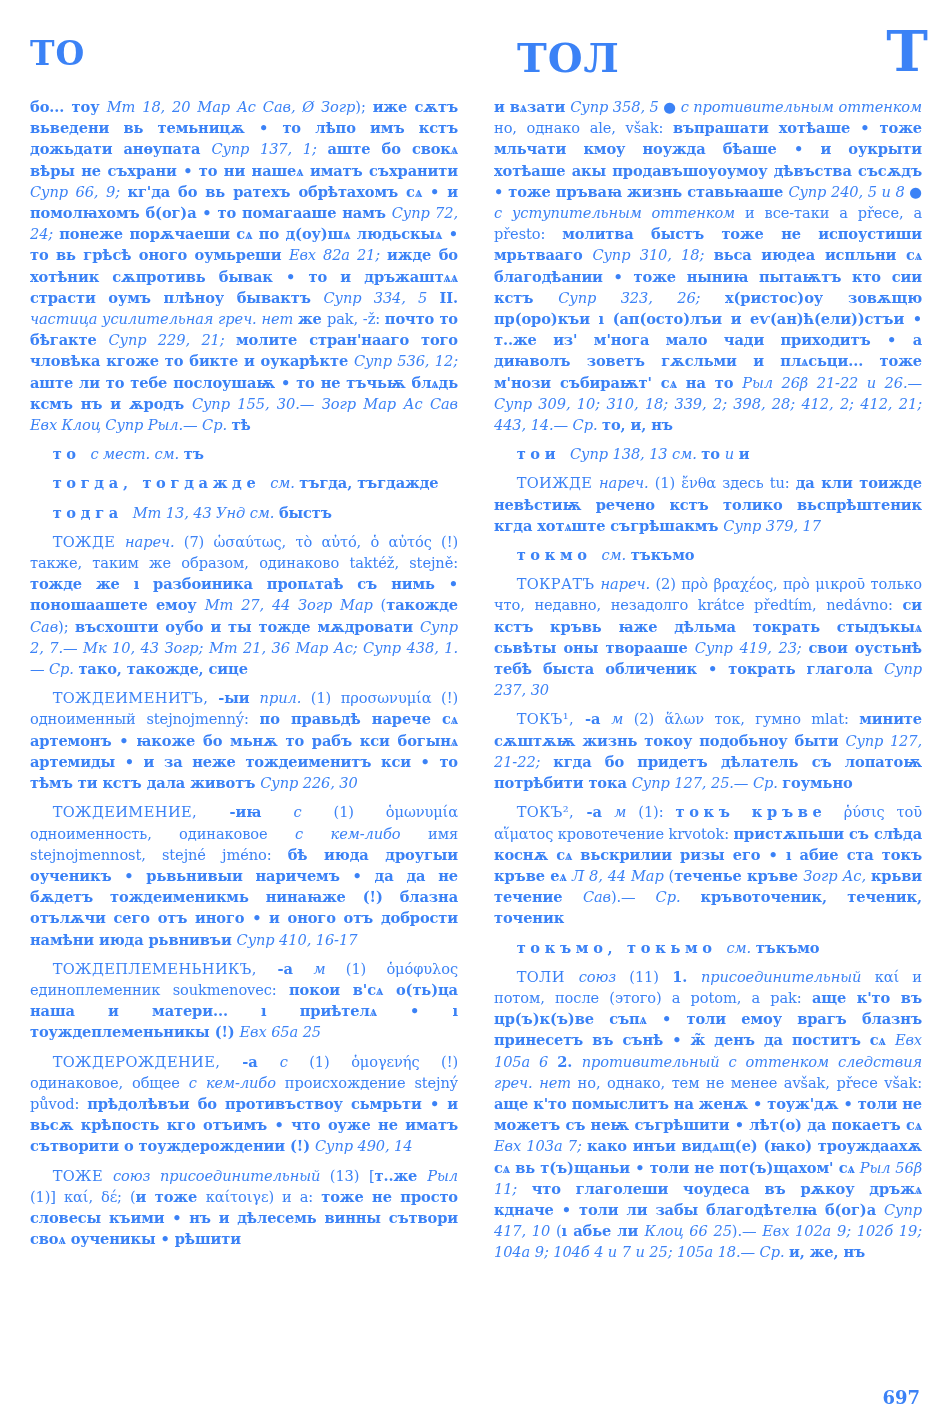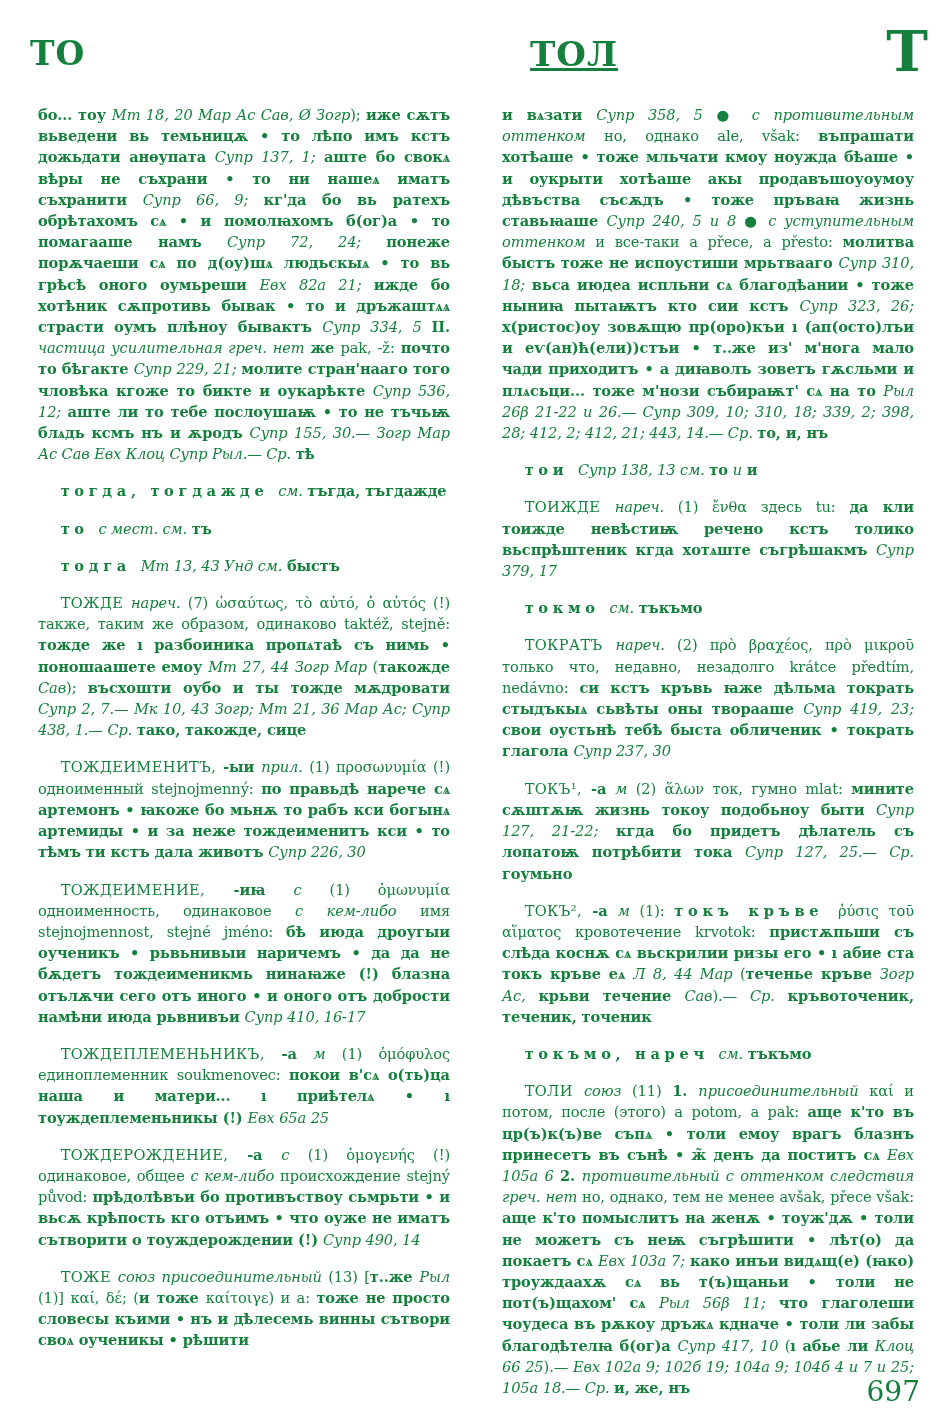--- a/index.html
+++ b/index.html
@@ -1,69 +1,69 @@
 <!DOCTYPE html>
 <html><head>
 <meta charset="utf-8">
 <style>
   html,body{margin:0;padding:0;background:#e8e8e4;}
   .page{
     width:950px;height:1422px;position:relative;margin:0 auto;
-    background:#ffffff;color:#15803d;overflow:hidden;
+    background:#ffffff;color:#3b82f6;overflow:hidden;
     font-family:"DejaVu Serif", serif;
   }
   .page-header{position:absolute;top:28px;left:30px;right:22px;height:56px;}
   .hdr-left{position:absolute;left:0;top:6px;font-weight:bold;font-size:33px;letter-spacing:1px;font-family:"DejaVu Serif",serif;}
-  .hdr-center{position:absolute;left:500px;top:6px;font-weight:bold;font-size:34px;letter-spacing:1px;text-decoration:underline;}
+  .hdr-center{position:absolute;left:487px;top:6px;font-weight:bold;font-size:40px;letter-spacing:1px;}
   .hdr-right{position:absolute;right:0;top:-10px;font-weight:bold;font-size:56px;}
   .columns{position:absolute;top:88px;left:22px;width:908px;display:flex;gap:20px;}
   .col{width:444px;font-size:14.6px;line-height:21.2px;text-align:justify;letter-spacing:-0.1px;}
-  .para{margin:16px;}
+  .para{margin:8px;}
   .para.indent{text-indent:1.55em;}
   .run-h{font-weight:normal;letter-spacing:0.4px;}
   .run-ocs{font-weight:bold;}
   .run-i{font-style:italic;}
   .run-r{font-style:normal;}
   .run-b{font-weight:bold;}
   .run-sp{font-weight:bold;letter-spacing:0.32em;}
   .page-footer{position:absolute;right:30px;bottom:14px;}
-  .page-num{font-weight:normal;font-size:28px;}
+  .page-num{font-weight:bold;font-size:18px;}
 </style>
 </head>
 <body>
 
 <div class="page">
   <header class="page-header">
     <span class="hdr-left">ТО</span>
     <span class="hdr-center">ТОЛ</span>
     <span class="hdr-right">Т</span>
   </header>
 
   <main class="columns">
     <div class="col">
         <p class="para"><span class="run-ocs">бо... тоу </span><span class="run-i">Мт 18, 20 Мар Ас Сав, Ø Зогр</span><span class="run-r">); </span><span class="run-ocs">иже сѫтъ вьведени вь темьницѫ • то лѣпо имъ кстъ дожьдати анѳупата </span><span class="run-i">Супр 137, 1; </span><span class="run-ocs">аште бо свокѧ вѣры не съхрани • то ни нашеѧ иматъ съхранити </span><span class="run-i">Супр 66, 9; </span><span class="run-ocs">кг'да бо вь ратехъ обрѣтахомъ сѧ • и помолꙗхомъ б(ог)а • то помагааше намъ </span><span class="run-i">Супр 72, 24; </span><span class="run-ocs">понеже порѫчаеши сѧ по д(оу)шѧ людьскыѧ • то вь грѣсѣ оного оумьреши </span><span class="run-i">Евх 82а 21; </span><span class="run-ocs">ижде бо хотѣник сѫпротивь бывак • то и дръжаштѧѧ страсти оумъ плѣноу бывактъ </span><span class="run-i">Супр 334, 5 </span><span class="run-b">II. </span><span class="run-i">частица усилительная греч. нет </span><span class="run-ocs">же </span><span class="run-r">pak, -ž: </span><span class="run-ocs">почто то бѣгакте </span><span class="run-i">Супр 229, 21; </span><span class="run-ocs">молите стран'нааго того чловѣка кгоже то бикте и оукарѣкте </span><span class="run-i">Супр 536, 12; </span><span class="run-ocs">аште ли то тебе послоушаѭ • то не тъчьѭ блѧдь ксмъ нъ и ѫродъ </span><span class="run-i">Супр 155, 30.— Зогр Мар Ас Сав Евх Клоц Супр Рыл.— Ср. </span><span class="run-ocs">тѣ</span></p>
+        <p class="para indent"><span class="run-sp">то </span><span class="run-i">с мест. см. </span><span class="run-ocs">тъ</span></p>
         <p class="para indent"><span class="run-sp">тогда, тогдажде </span><span class="run-i">см. </span><span class="run-ocs">тъгда, тъгдажде</span></p>
-        <p class="para indent"><span class="run-sp">то </span><span class="run-i">с мест. см. </span><span class="run-ocs">тъ</span></p>
         <p class="para indent"><span class="run-sp">тодга </span><span class="run-i">Мт 13, 43 Унд см. </span><span class="run-ocs">быстъ</span></p>
         <p class="para indent"><span class="run-h">ТОЖДЕ </span><span class="run-i">нареч. </span><span class="run-r">(7) ὡσαύτως, τὸ αὐτό, ὁ αὐτός (!) также, таким же образом, одинаково taktéž, stejně: </span><span class="run-ocs">тожде же ı разбоиника пропѧтаѣ съ нимь • поношаашете емоу </span><span class="run-i">Мт 27, 44 Зогр Мар </span><span class="run-r">(</span><span class="run-ocs">такожде </span><span class="run-i">Сав</span><span class="run-r">); </span><span class="run-ocs">въсхошти оубо и ты тожде мѫдровати </span><span class="run-i">Супр 2, 7.— Мк 10, 43 Зогр; Мт 21, 36 Мар Ас; Супр 438, 1.— Ср. </span><span class="run-ocs">тако, такожде, сице</span></p>
         <p class="para indent"><span class="run-h">ТОЖДЕИМЕНИТЪ, </span><span class="run-ocs">-ыи </span><span class="run-i">прил. </span><span class="run-r">(1) προσωνυμία (!) одноименный stejnojmenný: </span><span class="run-ocs">по правьдѣ нарече сѧ артемонъ • ꙗкоже бо мьнѫ то рабъ кси богынѧ артемиды • и за неже тождеименитъ кси • то тѣмъ ти кстъ дала животъ </span><span class="run-i">Супр 226, 30</span></p>
         <p class="para indent"><span class="run-h">ТОЖДЕИМЕНИЕ, </span><span class="run-ocs">-иꙗ </span><span class="run-i">с </span><span class="run-r">(1) ὁμωνυμία одноименность, одинаковое </span><span class="run-i">с кем-либо </span><span class="run-r">имя stejnojmennost, stejné jméno: </span><span class="run-ocs">бѣ июда дроугыи оученикъ • рьвьнивыи наричемъ • да да не бѫдетъ тождеименикмь нинаꙗже (!) блазна отълѫчи сего отъ иного • и оного отъ добрости намѣни июда рьвнивъи </span><span class="run-i">Супр 410, 16-17</span></p>
         <p class="para indent"><span class="run-h">ТОЖДЕПЛЕМЕНЬНИКЪ, </span><span class="run-ocs">-а </span><span class="run-i">м </span><span class="run-r">(1) ὁμόφυλος единоплеменник soukmenovec: </span><span class="run-ocs">покои в'сѧ о(ть)ца наша и матери... ı приѣтелѧ • ı тоуждеплеменьникы (!) </span><span class="run-i">Евх 65а 25</span></p>
         <p class="para indent"><span class="run-h">ТОЖДЕРОЖДЕНИЕ, </span><span class="run-ocs">-а </span><span class="run-i">с </span><span class="run-r">(1) ὁμογενής (!) одинаковое, общее </span><span class="run-i">с кем-либо </span><span class="run-r">происхождение stejný původ: </span><span class="run-ocs">прѣдолѣвъи бо противъствоу сьмрьти • и вьсѫ крѣпость кго отъимъ • что оуже не иматъ сътворити о тоуждерождении (!) </span><span class="run-i">Супр 490, 14</span></p>
         <p class="para indent"><span class="run-h">ТОЖЕ </span><span class="run-i">союз присоединительный </span><span class="run-r">(13) [</span><span class="run-ocs">т..же </span><span class="run-i">Рыл </span><span class="run-r">(1)] καί, δέ; (</span><span class="run-ocs">и тоже </span><span class="run-r">καίτοιγε) и а: </span><span class="run-ocs">тоже не просто словесы къими • нъ и дѣлесемь винны сътвори своѧ оученикы • рѣшити</span></p>
       </div>
     <div class="col">
         <p class="para"><span class="run-ocs">и вѧзати </span><span class="run-i">Супр 358, 5 </span><span class="run-r">● </span><span class="run-i">с противительным оттенком </span><span class="run-r">но, однако ale, však: </span><span class="run-ocs">въпрашати хотѣаше • тоже мльчати кмоу ноужда бѣаше • и оукрыти хотѣаше акы продавъшоуоумоу дѣвъства съсѫдъ • тоже пръваꙗ жизнь ставьꙗаше </span><span class="run-i">Супр 240, 5 и 8 </span><span class="run-r">● </span><span class="run-i">с уступительным оттенком </span><span class="run-r">и все-таки a přece, a přesto: </span><span class="run-ocs">молитва быстъ тоже не испоустиши мрьтвааго </span><span class="run-i">Супр 310, 18; </span><span class="run-ocs">вьса июдеа испльни сѧ благодѣании • тоже ныниꙗ пытаѭтъ кто сии кстъ </span><span class="run-i">Супр 323, 26; </span><span class="run-ocs">х(ристос)оу зовѫщю пр(оро)къи ı (ап(осто)лъи и еѵ(ан)ћ(ели))стъи • т..же из' м'нога мало чади приходитъ • а диꙗволъ зоветъ гѫсльми и плѧсьци... тоже м'нози събираѭт' сѧ на то </span><span class="run-i">Рыл 26β 21-22 и 26.— Супр 309, 10; 310, 18; 339, 2; 398, 28; 412, 2; 412, 21; 443, 14.— Ср. </span><span class="run-ocs">то, и, нъ</span></p>
         <p class="para indent"><span class="run-sp">тои </span><span class="run-i">Супр 138, 13 см. </span><span class="run-ocs">то </span><span class="run-i">и </span><span class="run-ocs">и</span></p>
         <p class="para indent"><span class="run-h">ТОИЖДЕ </span><span class="run-i">нареч. </span><span class="run-r">(1) ἔνθα здесь tu: </span><span class="run-ocs">да кли тоижде невѣстиѭ речено кстъ толико вьспрѣштеник кгда хотѧште съгрѣшакмъ </span><span class="run-i">Супр 379, 17</span></p>
         <p class="para indent"><span class="run-sp">токмо </span><span class="run-i">см. </span><span class="run-ocs">тъкъмо</span></p>
         <p class="para indent"><span class="run-h">ТОКРАТЪ </span><span class="run-i">нареч. </span><span class="run-r">(2) πρὸ βραχέος, πρὸ μικροῦ только что, недавно, незадолго krátce předtím, nedávno: </span><span class="run-ocs">си кстъ кръвь ꙗже дѣльма тократь стыдъкыѧ сьвѣты оны творааше </span><span class="run-i">Супр 419, 23; </span><span class="run-ocs">свои оустьнѣ тебѣ быста обличеник • тократь глагола </span><span class="run-i">Супр 237, 30</span></p>
         <p class="para indent"><span class="run-h">ТОКЪ¹, </span><span class="run-ocs">-а </span><span class="run-i">м </span><span class="run-r">(2) ἅλων ток, гумно mlat: </span><span class="run-ocs">мините сѫштѫѭ жизнь токоу подобьноу быти </span><span class="run-i">Супр 127, 21-22; </span><span class="run-ocs">кгда бо придетъ дѣлатель съ лопатоѭ потрѣбити тока </span><span class="run-i">Супр 127, 25.— Ср. </span><span class="run-ocs">гоумьно</span></p>
         <p class="para indent"><span class="run-h">ТОКЪ², </span><span class="run-ocs">-а </span><span class="run-i">м </span><span class="run-r">(1): </span><span class="run-sp">токъ кръве </span><span class="run-r">ῥύσις τοῦ αἵματος кровотечение krvotok: </span><span class="run-ocs">пристѫпьши съ слѣда коснѫ сѧ вьскрилии ризы его • ı абие ста токъ кръве еѧ </span><span class="run-i">Л 8, 44 Мар </span><span class="run-r">(</span><span class="run-ocs">теченье кръве </span><span class="run-i">Зогр Ас, </span><span class="run-ocs">крьви течение </span><span class="run-i">Сав</span><span class="run-r">).— </span><span class="run-i">Ср. </span><span class="run-ocs">кръвоточеник, теченик, точеник</span></p>
-        <p class="para indent"><span class="run-sp">токъмо, нареч </span><span class="run-i">см. </span><span class="run-ocs">тъкъмо</span></p>
+        <p class="para indent"><span class="run-sp">токъмо, токьмо </span><span class="run-i">см. </span><span class="run-ocs">тъкъмо</span></p>
         <p class="para indent"><span class="run-h">ТОЛИ </span><span class="run-i">союз </span><span class="run-r">(11) </span><span class="run-b">1. </span><span class="run-i">присоединительный </span><span class="run-r">καί и потом, после (этого) a potom, a pak: </span><span class="run-ocs">аще к'то въ цр(ъ)к(ъ)ве съпѧ • толи емоу врагъ блазнъ принесетъ въ сънѣ • ж̃ денъ да поститъ сѧ </span><span class="run-i">Евх 105а 6 </span><span class="run-b">2. </span><span class="run-i">противительный с оттенком следствия греч. нет </span><span class="run-r">но, однако, тем не менее avšak, přece však: </span><span class="run-ocs">аще к'то помыслитъ на женѫ • тоуж'дѫ • толи не можетъ съ неѭ съгрѣшити • лѣт(о) да покаетъ сѧ </span><span class="run-i">Евх 103а 7; </span><span class="run-ocs">како инъи видѧщ(е) (ꙗко) троуждаахѫ сѧ вь т(ъ)щаньи • толи не пот(ъ)щахом' сѧ </span><span class="run-i">Рыл 56β 11; </span><span class="run-ocs">что глаголеши чоудеса въ рѫкоу дръжѧ кдначе • толи ли забы благодѣтелꙗ б(ог)а </span><span class="run-i">Супр 417, 10 </span><span class="run-r">(</span><span class="run-ocs">ı абье ли </span><span class="run-i">Клоц 66 25</span><span class="run-r">).— </span><span class="run-i">Евх 102а 9; 102б 19; 104а 9; 104б 4 и 7 и 25; 105а 18.— Ср. </span><span class="run-ocs">и, же, нъ</span></p>
       </div>
   </main>
 
   <footer class="page-footer">
     <span class="page-num">697</span>
   </footer>
 </div>
 
 </body></html>

